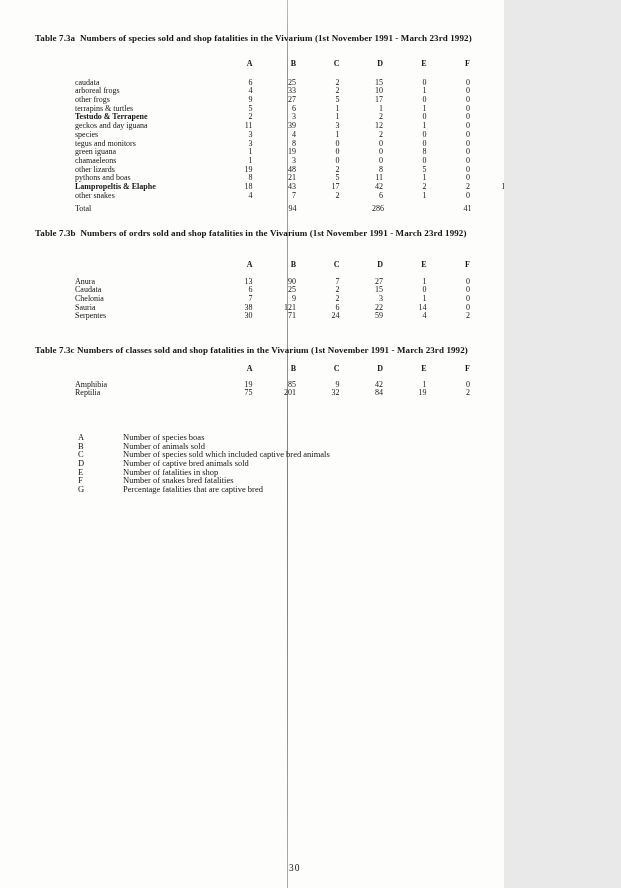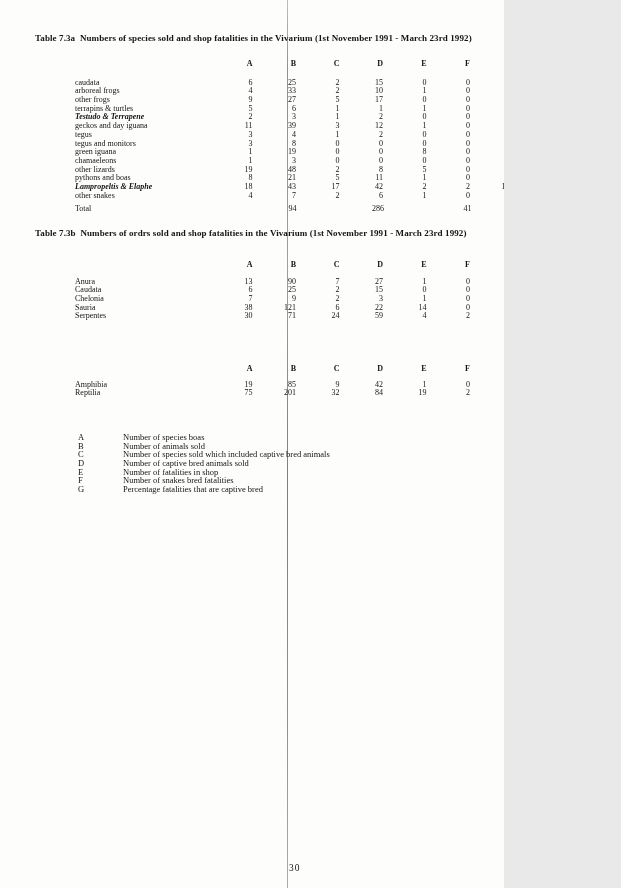--- a/index.html
+++ b/index.html
@@ -17,21 +17,21 @@
     background:linear-gradient(to bottom,#bdbdbd 0%,#8f8f8f 8%,#9e9e9e 30%,#7d7d7d 55%,#8f8f8f 80%,#ababab 100%);
   }
   .tbl-title{
     position:absolute;left:35px;margin:0;
     font-size:9px;font-weight:bold;line-height:10px;
     white-space:pre;letter-spacing:.1px;
   }
   .tbl-grid{position:absolute;left:75px;}
   .trow{display:flex;height:8.7px;line-height:8.7px;font-size:8px;}
   .tlabel{width:134px;text-align:left;white-space:pre;}
-  .tlabel.italic{font-style:italic;font-weight:600;}
+  .tlabel.italic{font-weight:600;}
   .tcell{width:43.5px;text-align:right;white-space:pre;}
   .thead{font-weight:bold;margin-bottom:10px;}
   .thead-b{margin-bottom:8px;}
   .thead-c{margin-bottom:7px;}
   .ttotal{margin-top:5px;gap:44px;}
   .legend{position:absolute;left:78px;top:433px;}
   .lrow{display:flex;height:8.7px;line-height:8.7px;font-size:8.5px;}
   .lkey{width:45px;text-align:left;}
   .ldesc{white-space:pre;}
   .page-number{
@@ -127,21 +127,21 @@
         <span class="tlabel">geckos and day iguana</span>
         <span class="tcell">11</span>
         <span class="tcell">39</span>
         <span class="tcell">3</span>
         <span class="tcell">12</span>
         <span class="tcell">1</span>
         <span class="tcell">0</span>
         <span class="tcell">0</span>
       </div>
       <div class="trow">
-        <span class="tlabel">tegus</span>
+        <span class="tlabel">species</span>
         <span class="tcell">3</span>
         <span class="tcell">4</span>
         <span class="tcell">1</span>
         <span class="tcell">2</span>
         <span class="tcell">0</span>
         <span class="tcell">0</span>
         <span class="tcell"></span>
       </div>
       <div class="trow">
         <span class="tlabel">tegus and monitors</span>
@@ -282,20 +282,21 @@
         <span class="tcell">30</span>
         <span class="tcell">71</span>
         <span class="tcell">24</span>
         <span class="tcell">59</span>
         <span class="tcell">4</span>
         <span class="tcell">2</span>
         <span class="tcell">50</span>
       </div>
     </div>
 
+  <h2 class="tbl-title" style="top:345px">Table 7.3c Numbers of classes sold and shop fatalities in the Vivarium (1st November 1991 - March 23rd 1992)</h2>
   <div class="tbl-grid" style="top:365px">
       <div class="trow thead thead-c">
         <span class="tlabel"></span>
         <span class="tcell">A</span>
         <span class="tcell">B</span>
         <span class="tcell">C</span>
         <span class="tcell">D</span>
         <span class="tcell">E</span>
         <span class="tcell">F</span>
         <span class="tcell">G</span>

